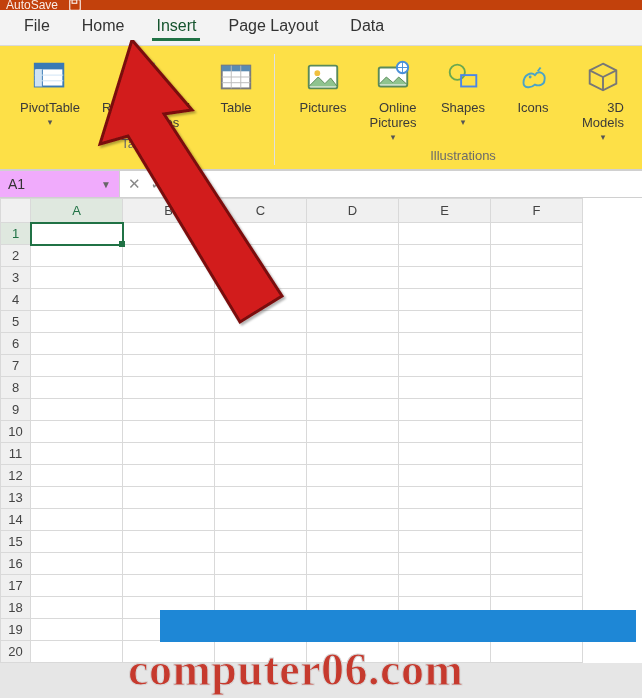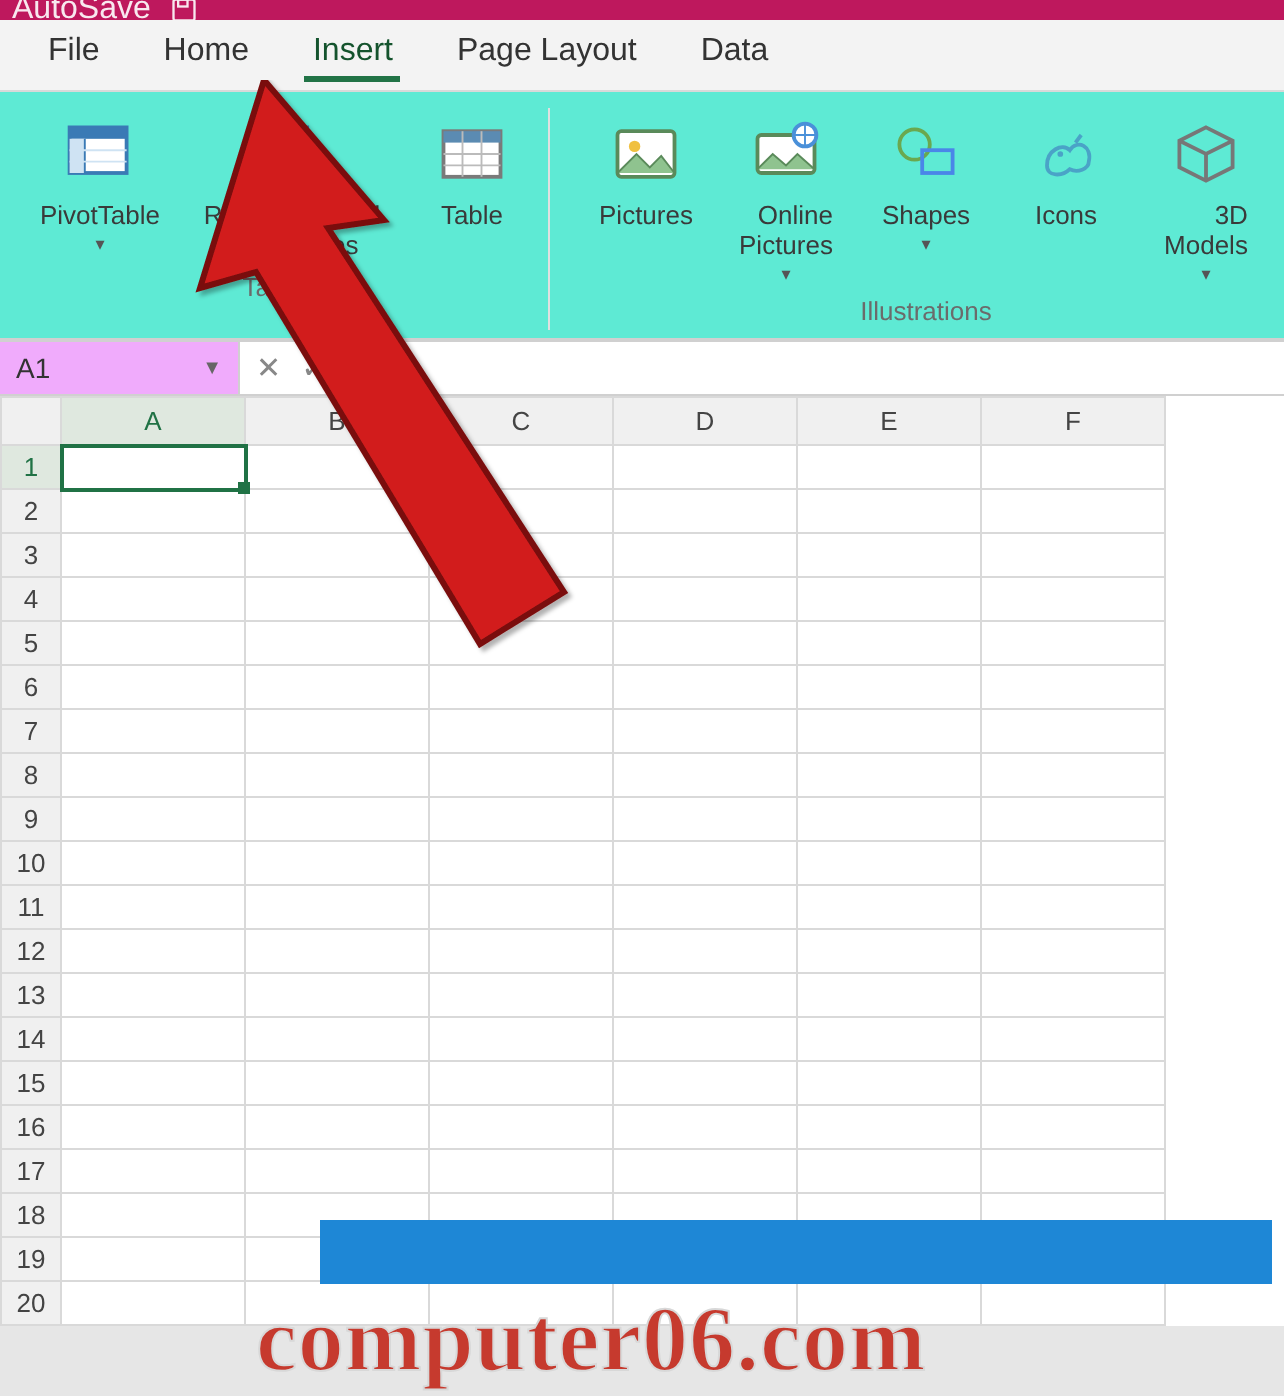--- a/index.html
+++ b/index.html
@@ -1,27 +1,27 @@
 <!DOCTYPE html>
 <html><head>
 <meta charset="utf-8">
 <style>
   * { box-sizing: border-box; margin: 0; padding: 0; font-family: "Segoe UI", Arial, sans-serif; }
   body { width: 642px; height: 698px; background: #e6e6e6; position: relative; overflow: hidden; }
 
-  .titlebar { height: 10px; background: #be185d; display:flex; align-items:center; gap:10px; padding:0 6px; color:#fff; font-size:16px; overflow:hidden;}
+  .titlebar { height: 10px; background: #c2410c; display:flex; align-items:center; gap:10px; padding:0 6px; color:#fff; font-size:12px; overflow:hidden;}
   .titlebar .tb-item { display:flex; align-items:center; gap:4px; opacity:.9; }
   .titlebar svg { display:block; }
 
   .tabs { height:36px; background:#f3f3f3; display:flex; align-items:flex-end; padding:0 8px; font-size:16px; color:#333; border-bottom:1px solid #d9d9d9;}
   .tab { padding:8px 16px 10px; cursor:pointer; position:relative; }
   .tab.active { color:#14532d; }
   .tab.active::after { content:""; position:absolute; left:12px; right:12px; bottom:4px; height:3px; background:#217346; }
 
-  .ribbon { background:#5eead4; padding:8px 6px 4px; display:flex; gap:10px; border-bottom:1px solid #d0d0d0;}
+  .ribbon { background:#fde047; padding:8px 6px 4px; display:flex; gap:10px; border-bottom:1px solid #d0d0d0;}
   .group { display:flex; flex-direction:column; align-items:center; border-right:1px solid #e0e0e0; padding:0 8px 2px; }
   .group:last-child { border-right:none; }
   .group-items { display:flex; gap:10px; align-items:flex-start; }
   .rbtn { display:flex; flex-direction:column; align-items:center; width:72px; text-align:center; cursor:pointer; padding-top:2px;}
   .rbtn.narrow { width:60px;text-align:right; }
   .rbtn .ico { width:42px; height:42px; display:flex; align-items:center; justify-content:center; }
   .rbtn .lbl { font-size:13px; color:#3a3a3a; line-height:15px; margin-top:2px; white-space:pre-line; }
   .rbtn .dd { font-size:9px; color:#555; margin-top:2px; }
   .group-label { font-size:13px; color:#6b6b6b; margin-top:6px; }
 

